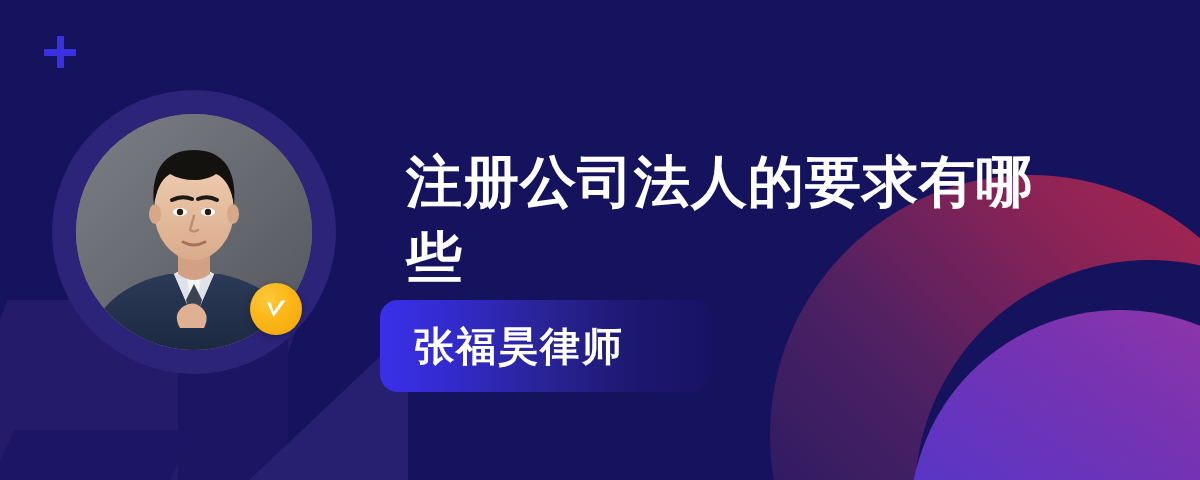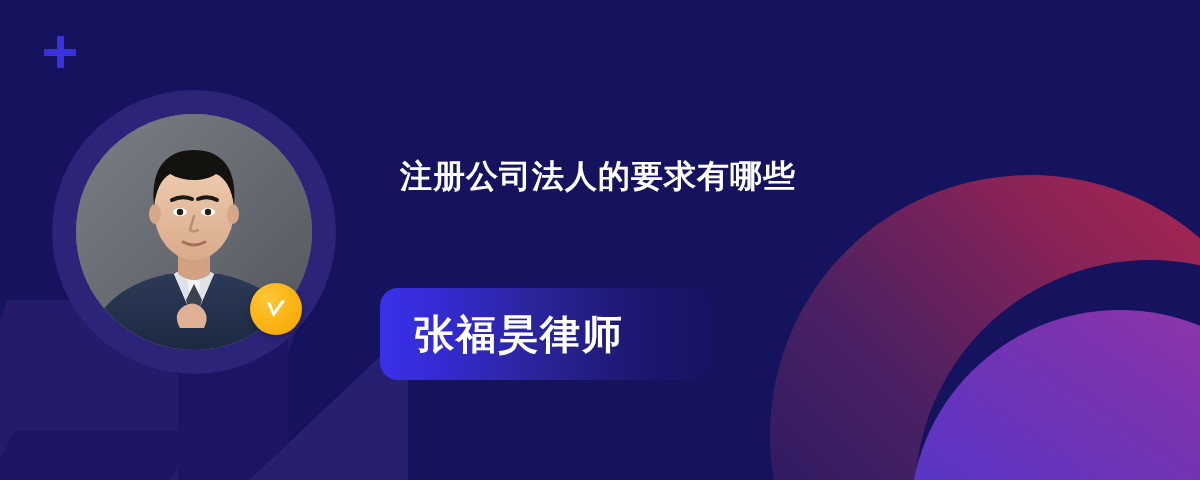--- a/index.html
+++ b/index.html
@@ -150,33 +150,33 @@
   .verified-badge svg { width: 30px; height: 30px; display: block; }
 
   
   .content {
     position: absolute;
     left: 388px;
     top: 126px;
     width: 700px;
   }
   .headline {
-    margin: 12px;
+    margin: 18px;
     color: #ffffff;
-    font-size: 32px;
+    font-size: 56px;
     line-height: 76px;
     font-weight: 700;
     letter-spacing: 1px;
     white-space: normal;
   }
 
   .name-button {
     position: absolute;
     left: 380px;
-    top: 288px;
+    top: 300px;
     width: 332px;
     height: 92px;
     border: 0;
     border-radius: 18px;
     background: linear-gradient(90deg, #3a30ea 0%, #342bd2 18%, #2a2499 48%, #1d1870 76%, #171263 100%);
     color: #ffffff;
     font-family: "Liberation Sans", "DejaVu Sans", sans-serif;
     font-size: 40px;
     font-weight: 700;
     letter-spacing: 2px;

